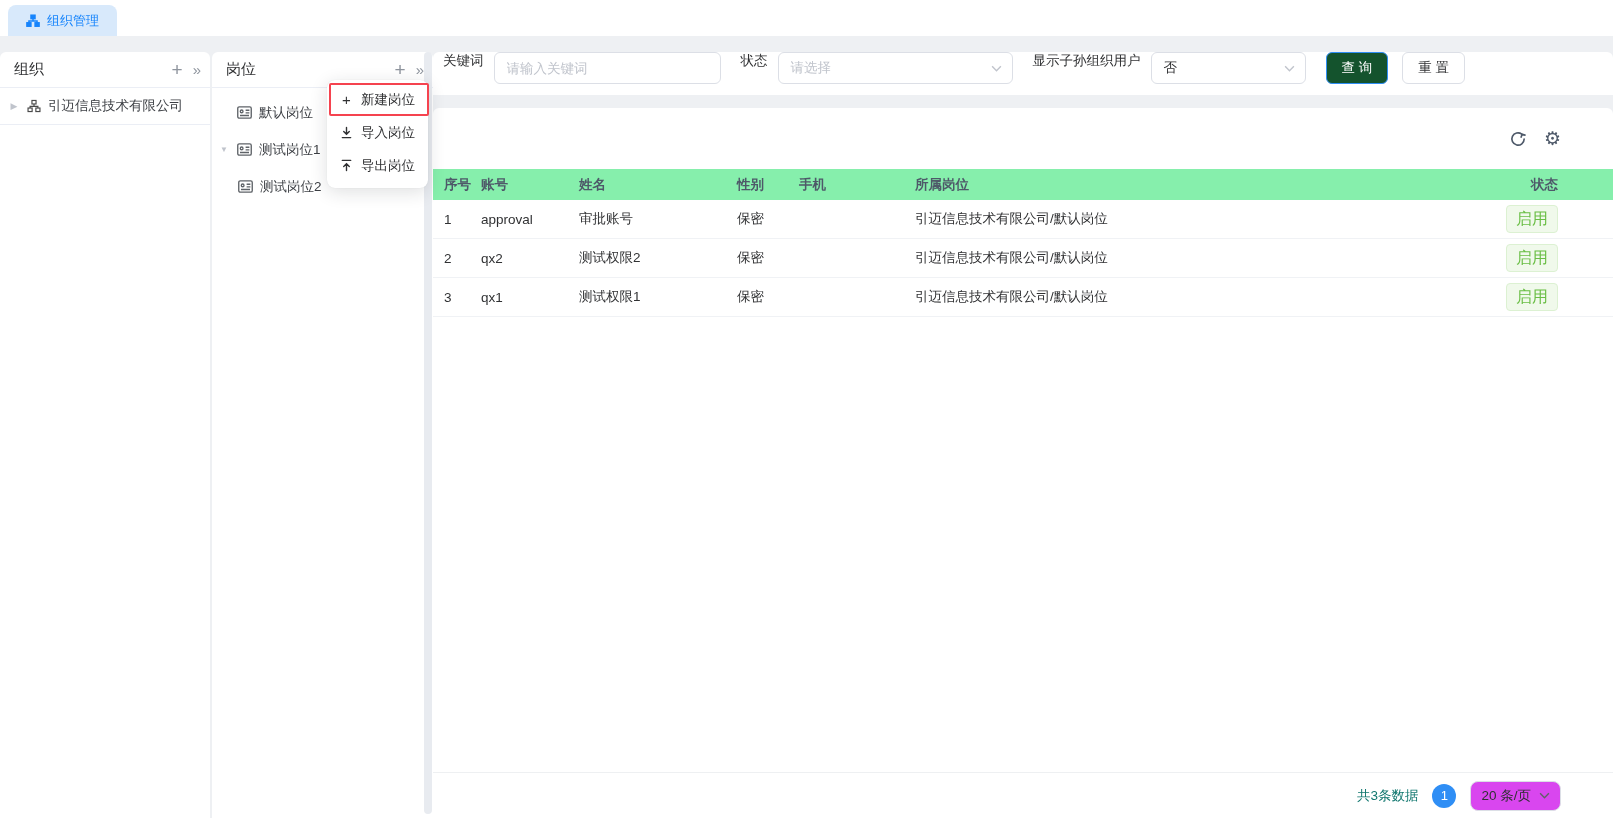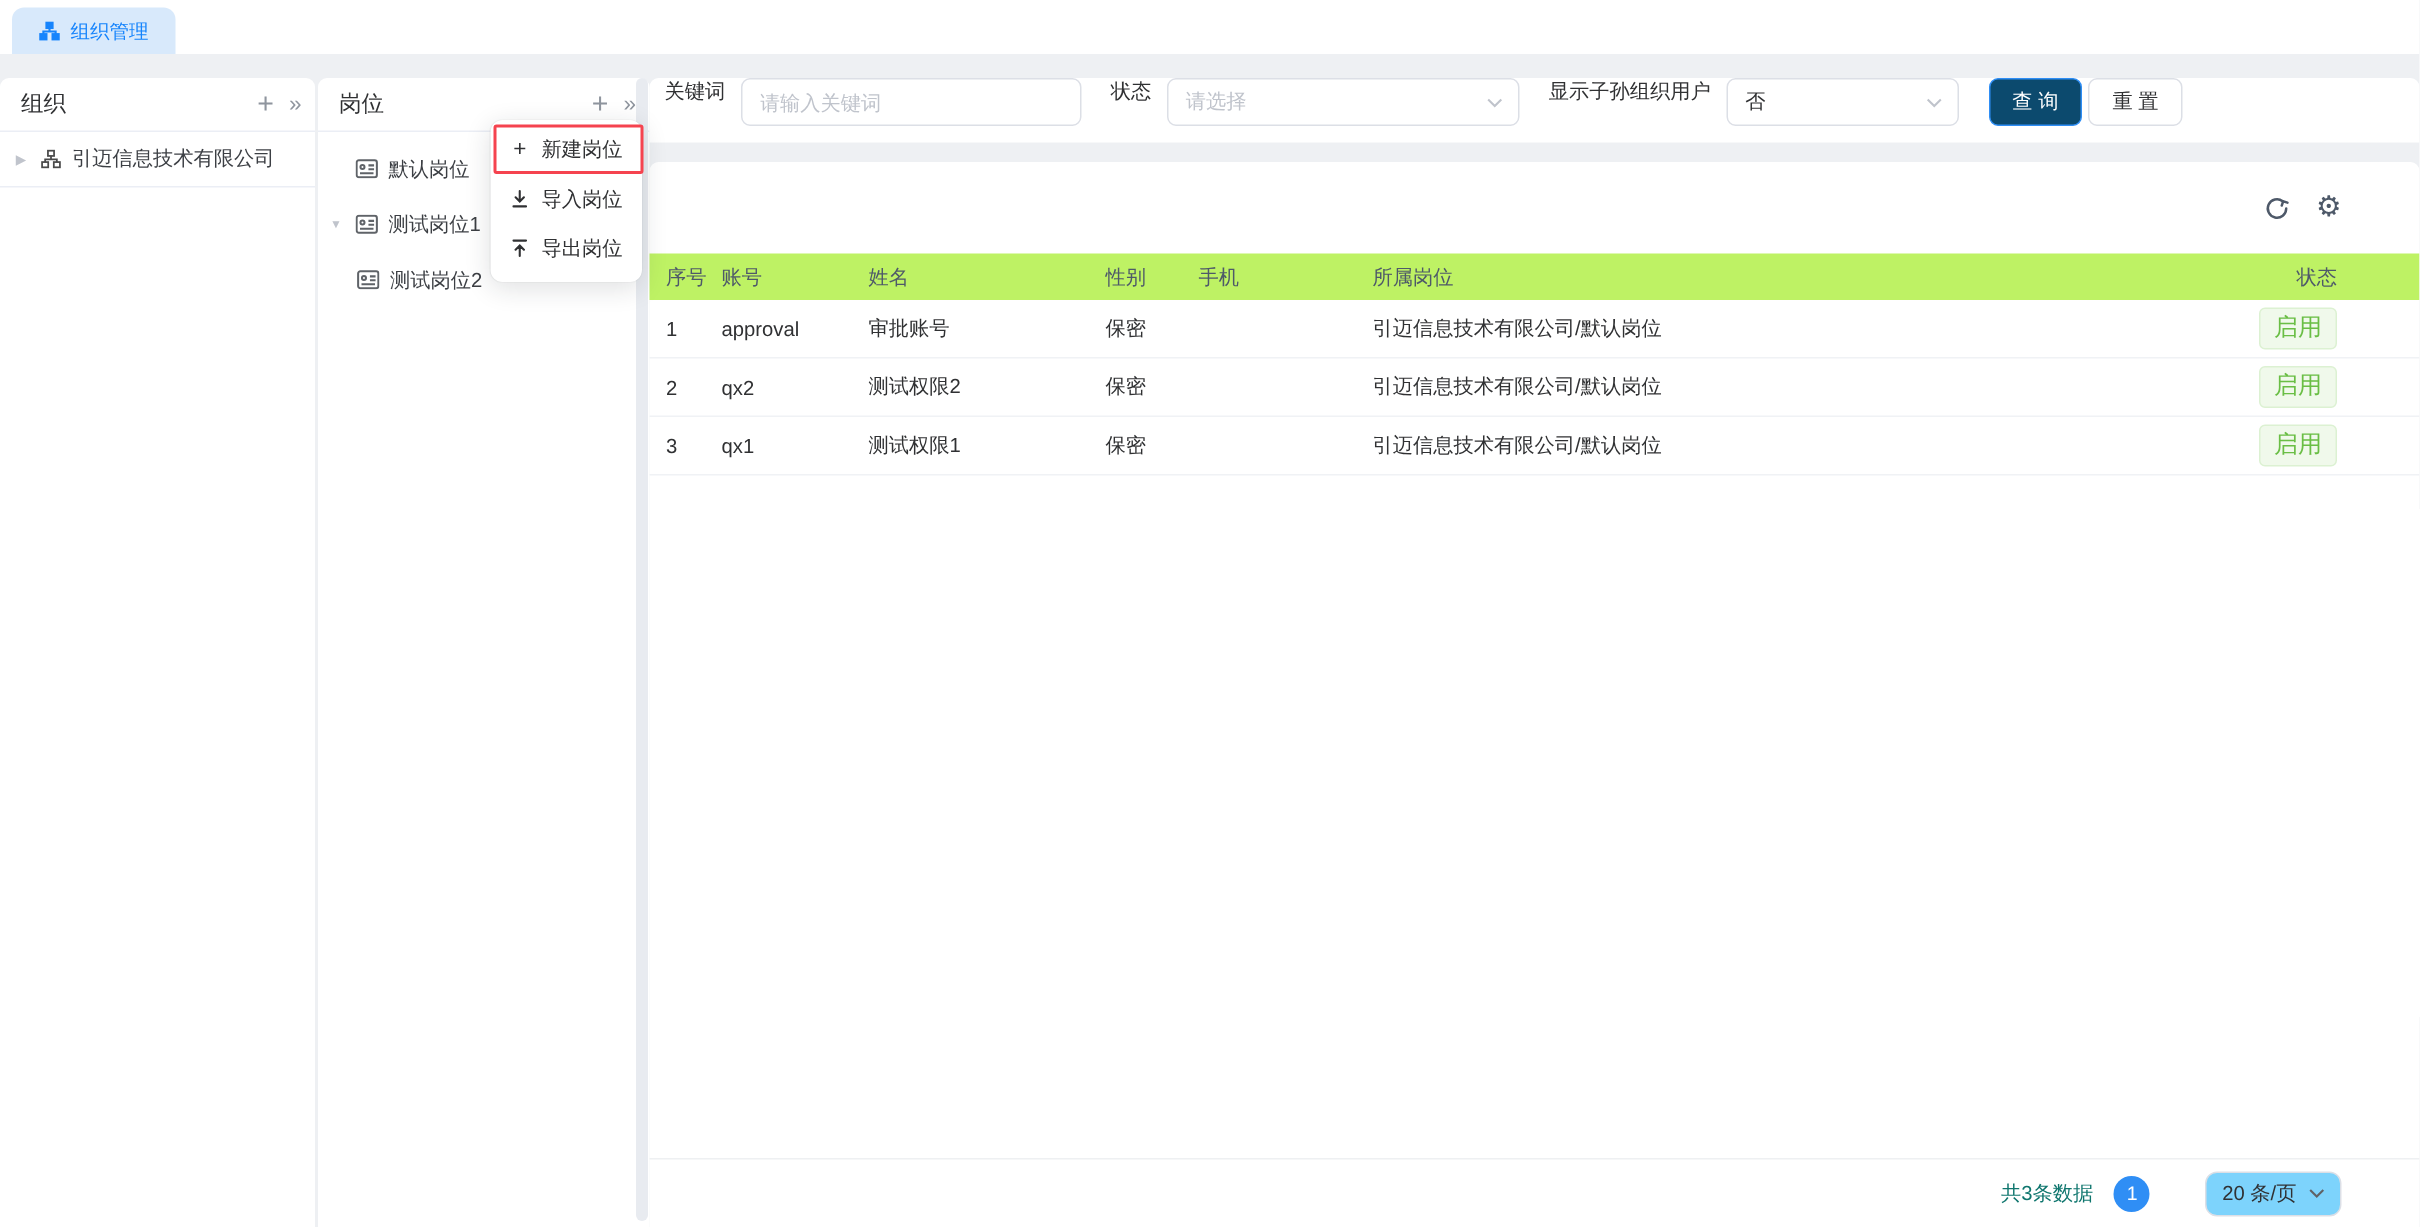--- a/index.html
+++ b/index.html
@@ -72,42 +72,42 @@
   }
   .select .sel-text { flex:1; }
   .select .placeholder { color:#c0c4cc; }
   .select .value { color:#303133; }
   .sel-status { width:235px; }
   .sel-descendant { width:155px; }
   .btn {
     height:32px; border-radius:6px; padding:0 15px; font:inherit; cursor:pointer;
     white-space:nowrap;
   }
-  .btn-primary { background:#0c4a6e; border:1px solid #2f8ef5; color:#fff; margin-right:4px; }
+  .btn-primary { background:#14532d; border:1px solid #2f8ef5; color:#fff; margin-right:14px; }
   .btn-plain { background:#fff; border:1px solid #dcdfe6; color:#303133; }
 
   .content-card {
     position:absolute; top:56px; left:0; right:0; bottom:0; background:#fff;
     border-radius:6px 6px 0 0;
   }
   .tabs { height:38px; display:flex; gap:34px; padding:0 8px; border-bottom:1px solid #e8eaee; }
   .tab-item {
     display:flex; align-items:center; cursor:pointer; color:#303133; position:relative; font-size:13.5px;
   }
   .tab-item.active { color:#1684fc; }
   .tab-item.active::after {
     content:""; position:absolute; left:0; right:0; bottom:-1px; height:2px; background:#1684fc;
   }
   .toolbar { height:61px; display:flex; align-items:center; justify-content:flex-end; gap:17px; padding-right:52px; }
   .tool-icon { cursor:pointer; color:#4e5969; display:flex; align-items:center; }
   .gear-glyph { font-size:19px; line-height:1; }
 
   
   .tbl-row { display:flex; align-items:center; padding:0 55px 0 8px; }
-  .tbl-head { height:31px; background:#bef264; color:#4e5969; }
+  .tbl-head { height:31px; background:#86efac; color:#4e5969;font-weight:bold; }
   .tbl-data { height:39px; border-bottom:1px solid #f0f2f5; color:#303133; }
   .c-index { width:40px; padding-left:3px; }
   .c-account { width:98px; }
   .c-name { width:158px; }
   .c-gender { width:62px; }
   .c-phone { width:116px; }
   .c-position { flex:1; }
   .c-status { width:90px; text-align:right; }
   .tag-enabled {
     display:inline-block; background:#f0f9eb; border:1px solid #dcf1d2; color:#6abe45;
@@ -118,22 +118,22 @@
   .footer {
     position:absolute; left:0; right:0; bottom:0; height:46px; border-top:1px solid #eef0f2;
     display:flex; align-items:center; justify-content:flex-end; gap:14px; padding-right:52px;
   }
   .total-text { color:#0f766e; }
   .page-badge {
     width:24px; height:24px; border-radius:50%; background:#2f8ef5; color:#fff;
     display:flex; align-items:center; justify-content:center; font-size:13px; cursor:pointer;
   }
   .page-size {
-    height:30px; border:1px solid #dcdfe6; border-radius:8px; background:#7dd3fc;
-    display:flex; align-items:center; gap:8px; padding:0 10px; cursor:pointer; color:#303133;margin-left:23px;
+    height:30px; border:1px solid #dcdfe6; border-radius:8px; background:#d946ef;
+    display:flex; align-items:center; gap:8px; padding:0 10px; cursor:pointer; color:#303133;
   }
 
   
   .context-menu {
     position:absolute; left:327px; top:80px; width:101px; background:#fff;
     border-radius:8px; box-shadow:0 4px 18px rgba(31,35,41,.14), 0 0 1px rgba(31,35,41,.12);
     padding:3px 0 6px 0; z-index:50;
   }
   .menu-item {
     height:33px; display:flex; align-items:center; gap:8px; padding:0 13px;

